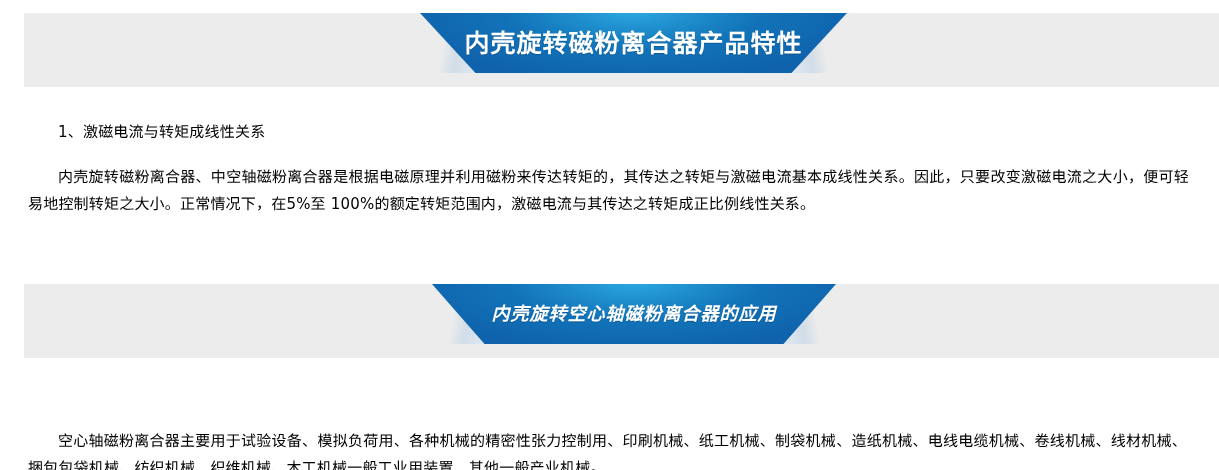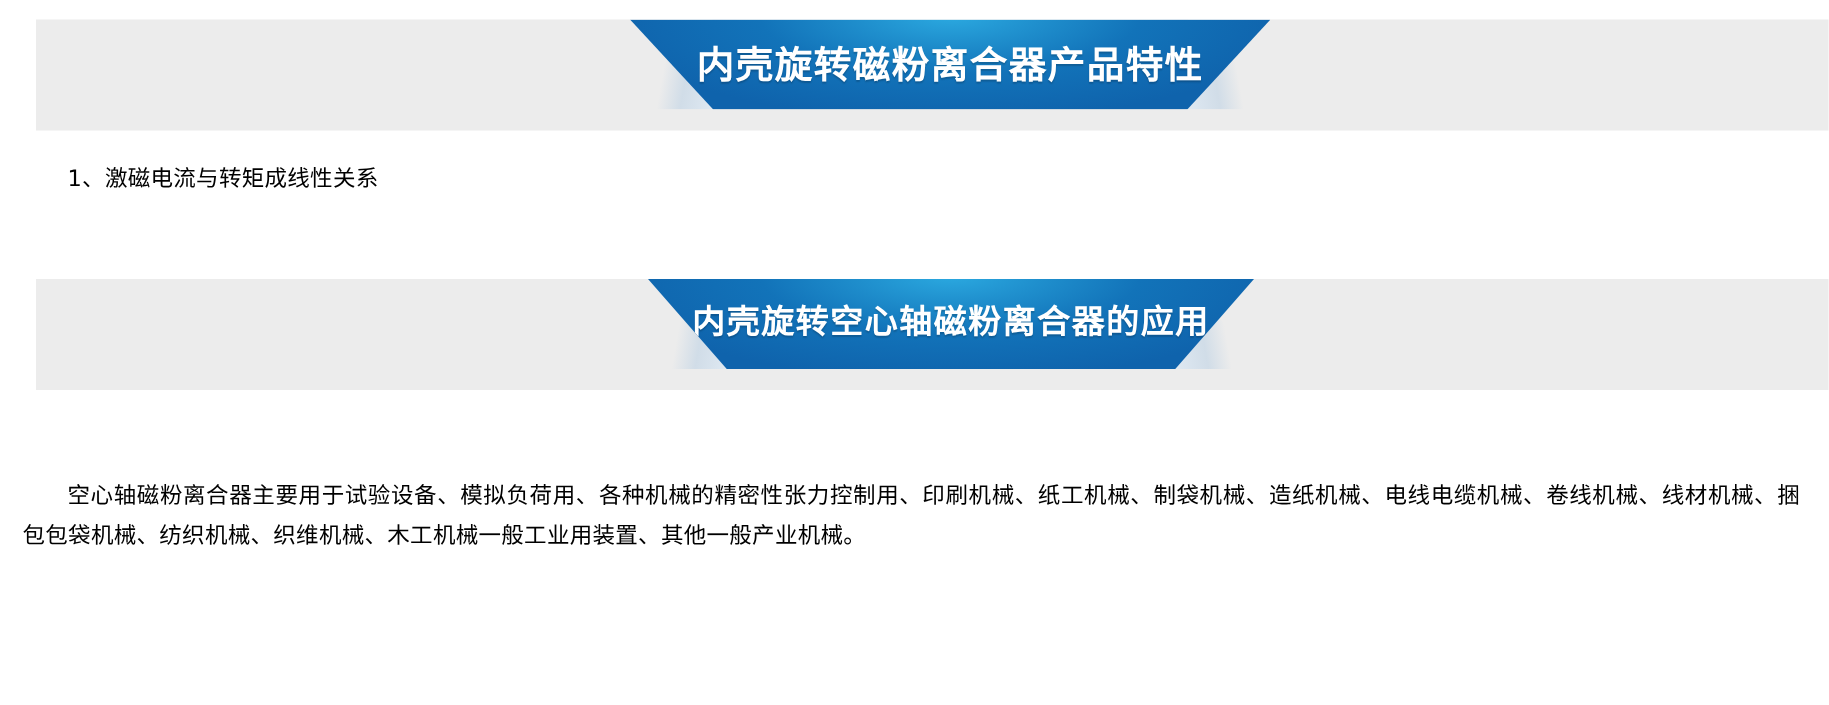--- a/index.html
+++ b/index.html
@@ -75,32 +75,32 @@
     line-height: 1;
     white-space: nowrap;
     text-shadow: 0 1px 1px rgba(0,0,0,0.18);
   }
   .banner.banner-2 .plate {
     left: 408px;
     width: 404px;
   }
   .banner.banner-2 .wing.left { left: 395px; }
   .banner.banner-2 .wing.right { left: 706px; }
-  .banner.banner-2 .plate-title { font-size: 22px; }
+  .banner.banner-2 .plate-title { font-size: 18px; font-style: italic; }
 
   
   .prose {
     color: #000000;
     font-size: 15px;
     line-height: 27px;
     letter-spacing: 0.2px;
     text-align: justify;
     text-justify: inter-ideograph;
   }
-  .prose p { margin: 5px; }
+  .prose p { margin: 18px; }
   .indent-2 { text-indent: 2em; }
 
   
   .gap-top      { height: 13px; }
   .gap-after-b1 { height: 14px; }
   .section-1 {
     padding: 0 12px 0 10px;
   }
   .gap-mid      { height: 48px; }
   .gap-after-b2 { height: 52px; }
@@ -118,20 +118,21 @@
   <div class="wing right"></div>
   <div class="plate">
     <span class="plate-title">内壳旋转磁粉离合器产品特性</span>
   </div>
 </div>
 
 <div class="gap-after-b1"></div>
 
 <div class="prose section-1">
   <p class="indent-2">1、激磁电流与转矩成线性关系</p>
+  <p class="indent-2">内壳旋转磁粉离合器、中空轴磁粉离合器是根据电磁原理并利用磁粉来传达转矩的，其传达之转矩与激磁电流基本成线性关系。因此，只要改变激磁电流之大小，便可轻易地控制转矩之大小。正常情况下，在5%至 100%的额定转矩范围内，激磁电流与其传达之转矩成正比例线性关系。</p>
 </div>
 
 <div class="gap-mid"></div>
 
 <div class="banner banner-2">
   <div class="wing left"></div>
   <div class="wing right"></div>
   <div class="plate">
     <span class="plate-title">内壳旋转空心轴磁粉离合器的应用</span>
   </div>

